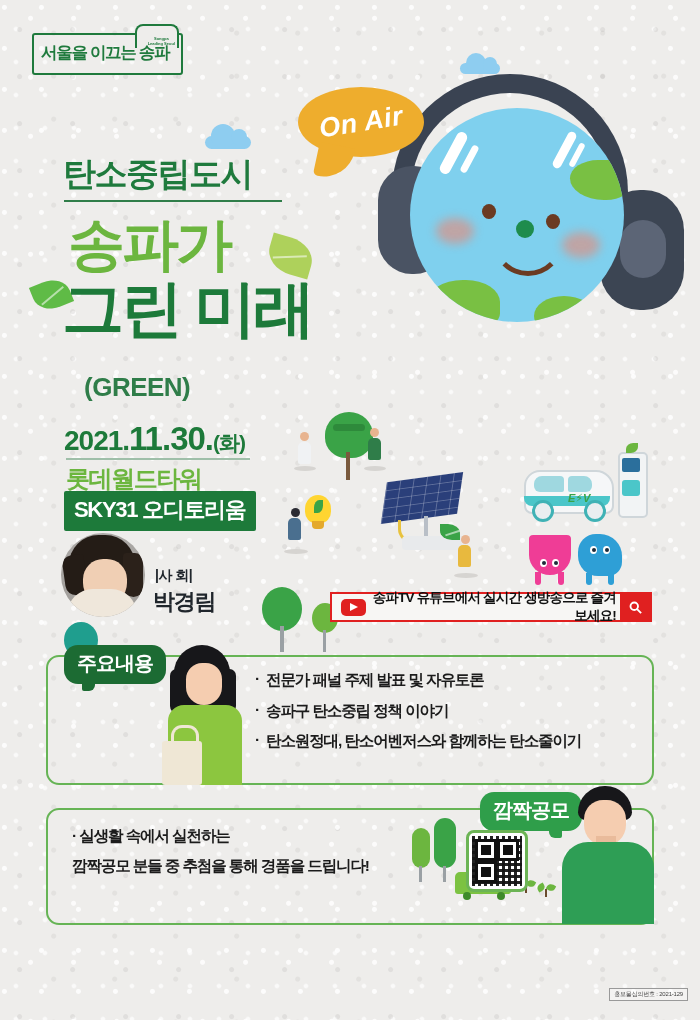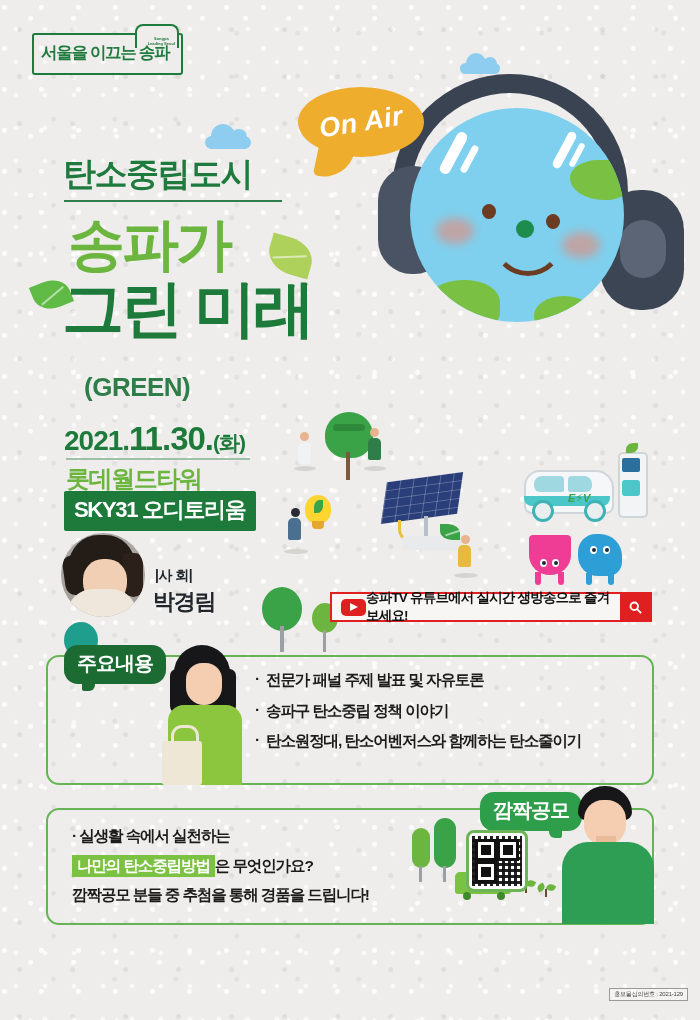--- a/index.html
+++ b/index.html
@@ -212,21 +212,21 @@
   }
   #yt-icon{
     width:25px;height:17px;background:#e02020;border-radius:5px;margin-left:9px;
     position:relative;flex:none;
   }
   #yt-icon:after{
     content:"";position:absolute;left:9px;top:4px;
     border-left:8px solid #fff;border-top:4.5px solid transparent;border-bottom:4.5px solid transparent;
   }
   #yt-text{
-    flex:1;text-align:left;font-size:13.5px;font-weight:700;color:#111;letter-spacing:-.8px;
+    flex:1;text-align:right;font-size:13.5px;font-weight:700;color:#111;letter-spacing:-.8px;
     padding-right:4px;
   }
   #yt-search{
     width:30px;height:100%;background:#e02020;display:flex;align-items:center;justify-content:center;flex:none;
   }
   #yt-search svg{width:15px;height:15px;}
   
   .card{
     position:absolute;left:46px;width:608px;border:2.2px solid #66b455;
     border-radius:13px;background:transparent;box-sizing:border-box;
@@ -471,23 +471,20 @@
     <li>탄소원정대, 탄소어벤저스와 함께하는 탄소줄이기</li>
   </ul>
 
   <div class="card" id="card-event"></div>
   <div class="bubble" id="badge-event">
     <span>깜짝공모</span>
     <span class="btail"></span>
   </div>
   <div class="ev-lines">
     <div>· 실생활 속에서 실천하는</div>
-    <div>
-      <span class="ev-hl">나만의 탄소중립방법</span><span>은 무엇인가요?</span>
-    </div>
     <div>깜짝공모 분들 중 추첨을 통해 경품을 드립니다!</div>
   </div>
 
   <div class="il" id="etree2"></div>
   <div class="il" id="etree2t"></div>
   <div class="il" id="etree1"></div>
   <div class="il" id="etree1t"></div>
   <div class="il" id="car2top"></div>
   <div class="il" id="car2"></div>
   <div class="w2" id="car2w1"></div>

